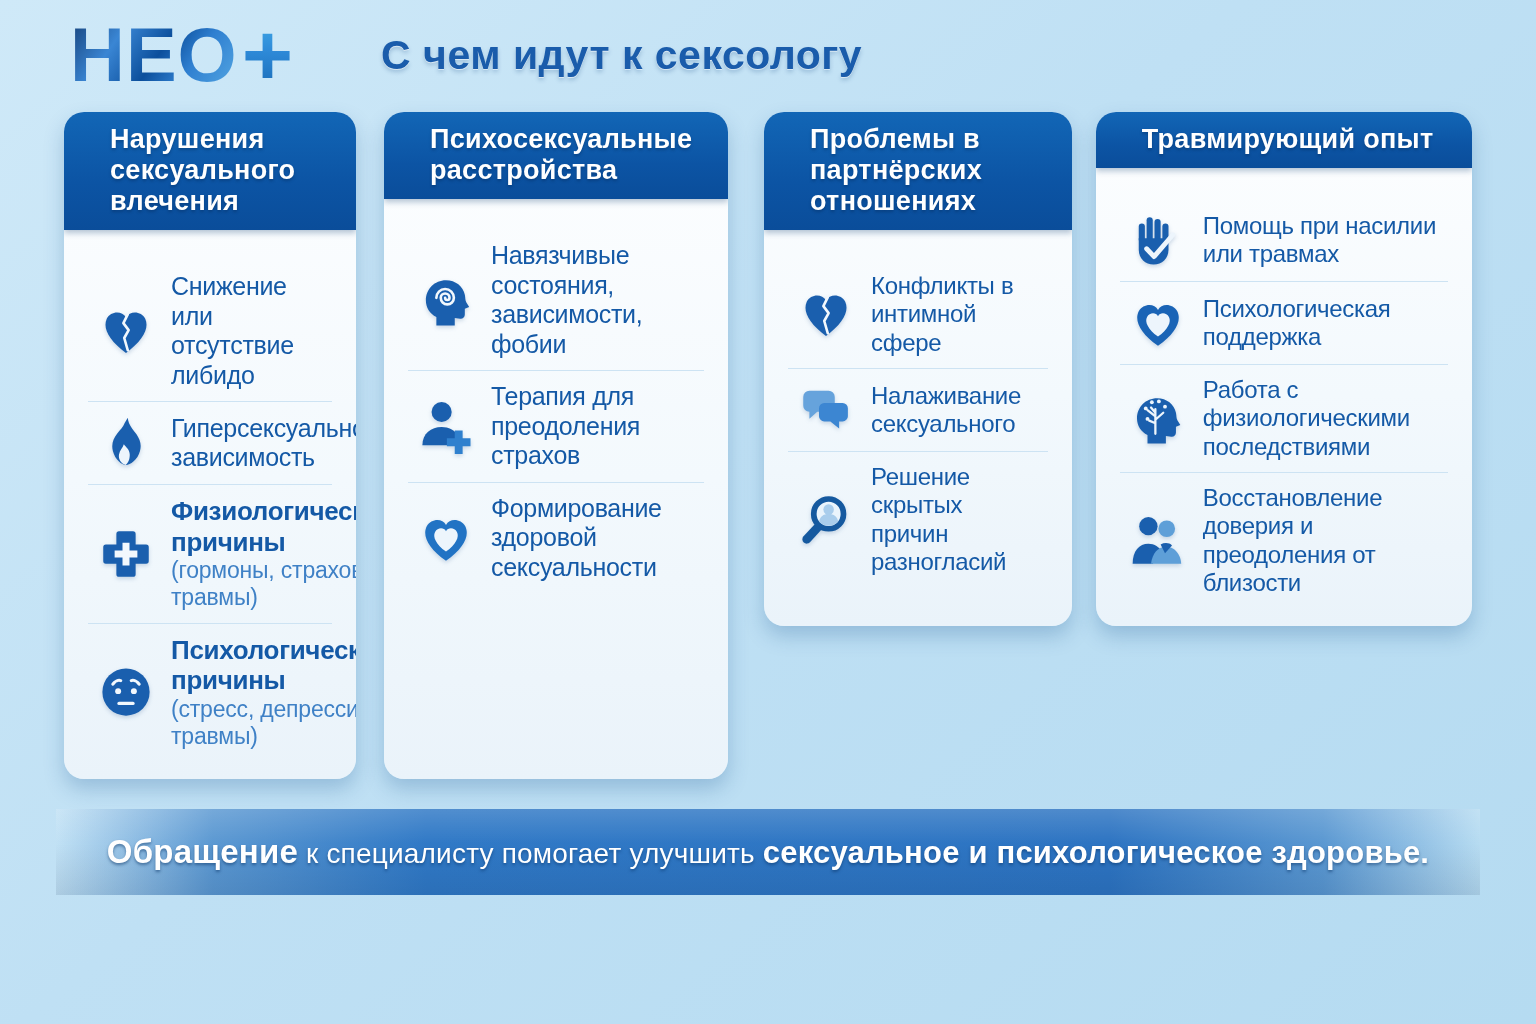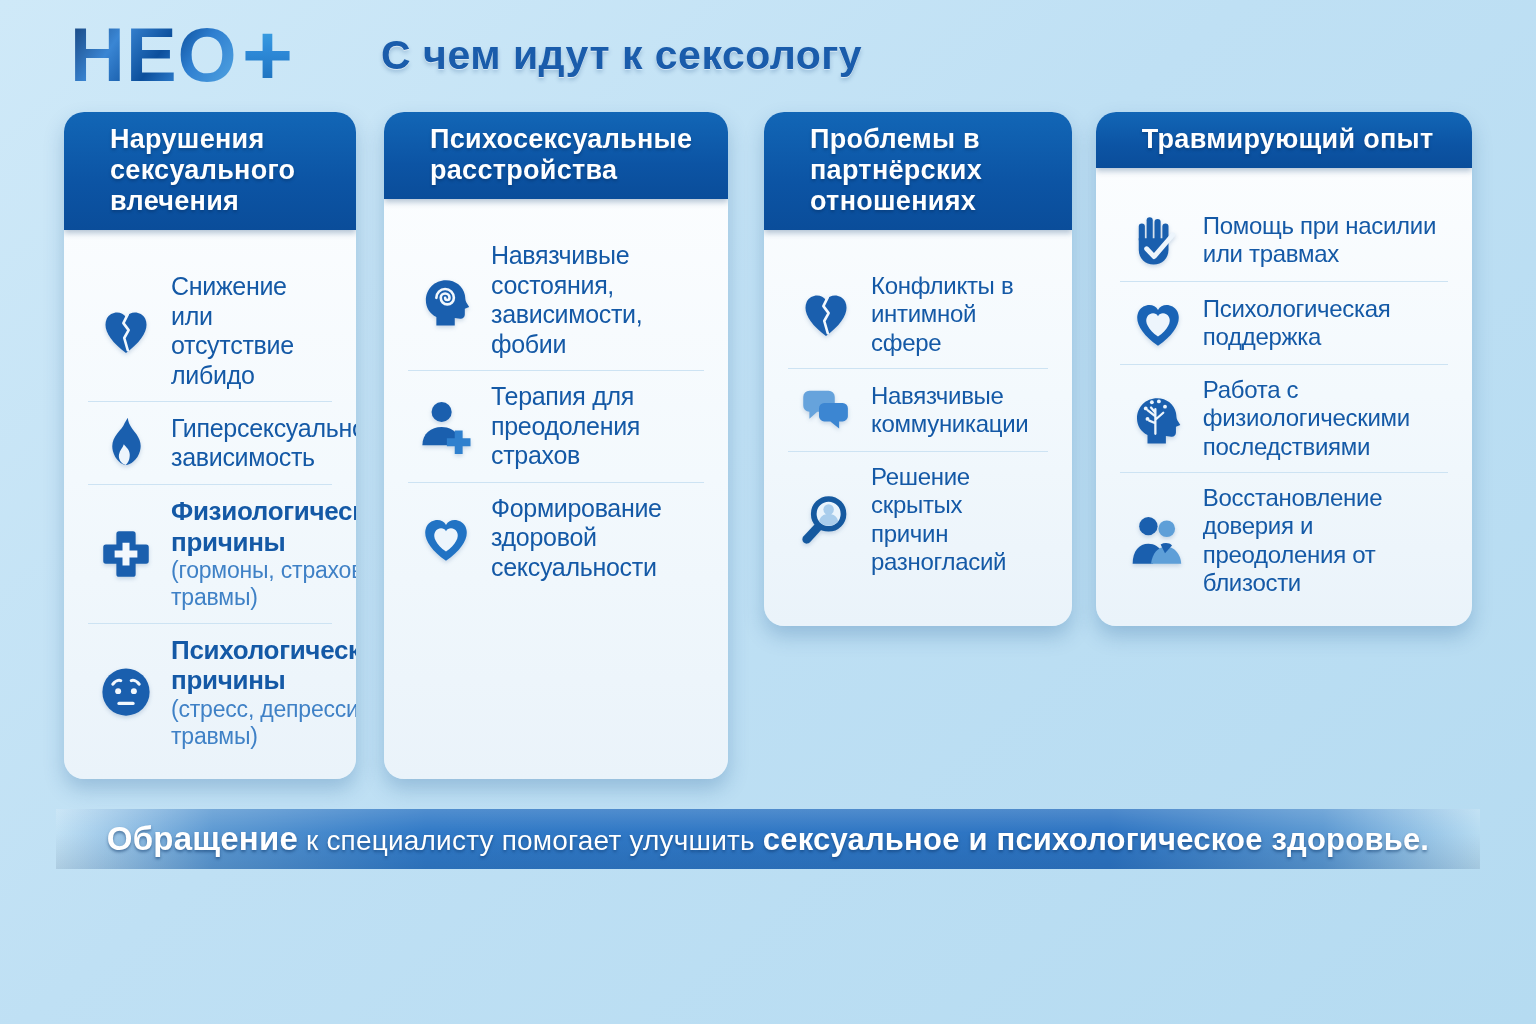--- a/index.html
+++ b/index.html
@@ -86,21 +86,21 @@
     color: #1459a6;
     font-size: 25px;
     letter-spacing: -0.3px;
   }
   .item.bold .item-title { font-weight: 700; font-size: 26px; }
   .item-sub { color: #3f81c6; font-size: 23px; letter-spacing: -0.2px; }
   .col-right .item-title { font-size: 24px; }
   
   .banner {
     margin: 30px 56px 0 56px;
-    height: 60px;
+    height: 86px;
     display: flex;
     align-items: center;
     justify-content: center;
     background:
       linear-gradient(180deg, rgba(255,255,255,0.16) 0%, rgba(255,255,255,0) 40%, rgba(0,25,60,0.10) 100%),
       linear-gradient(90deg, rgba(90,150,210,0) 0%, rgba(74,140,204,0.85) 11%, #3079c6 26%, #2d74c2 74%, rgba(74,140,204,0.85) 89%, rgba(90,150,210,0) 100%);
   }
   .banner-text {
     margin: 0;
     color: #ffffff;
@@ -243,21 +243,21 @@
     </span>
   </li>
             <li class="item">
     <span class="icon">
                 <svg viewBox="0 0 64 64">
                   <path fill="#66a3dc" d="M13 10h22a7 7 0 017 7v10a7 7 0 01-7 7H22l-9 8v-8a7 7 0 01-7-7V17a7 7 0 017-7z"></path>
                   <path fill="#3c86d2" d="M30 24h21a6 6 0 016 6v9a6 6 0 01-6 6h-4v8l-10-8h-7a6 6 0 01-6-6v-9a6 6 0 016-6z"></path>
                 </svg>
               </span>
     <span class="item-text">
-      <span class="item-title">Навязчивые коммуникации</span>
+      <span class="item-title">Налаживание сексуального</span>
 
     </span>
   </li>
             <li class="item">
     <span class="icon">
                 <svg viewBox="0 0 64 64">
                   <path stroke="#15599f" stroke-width="10" stroke-linecap="round" d="M22 41L10 54" fill="none"></path>
                   <circle cx="35" cy="25" r="17" fill="#eaf4fc" stroke="#15599f" stroke-width="6.5"></circle>
                   <circle cx="35" cy="20" r="6" fill="#a9cdec"></circle>
                   <path fill="#a9cdec" d="M24 34c1-6 5-9 11-9s10 3 11 9c-3 3-7 4.5-11 4.5S27 37 24 34z"></path>

